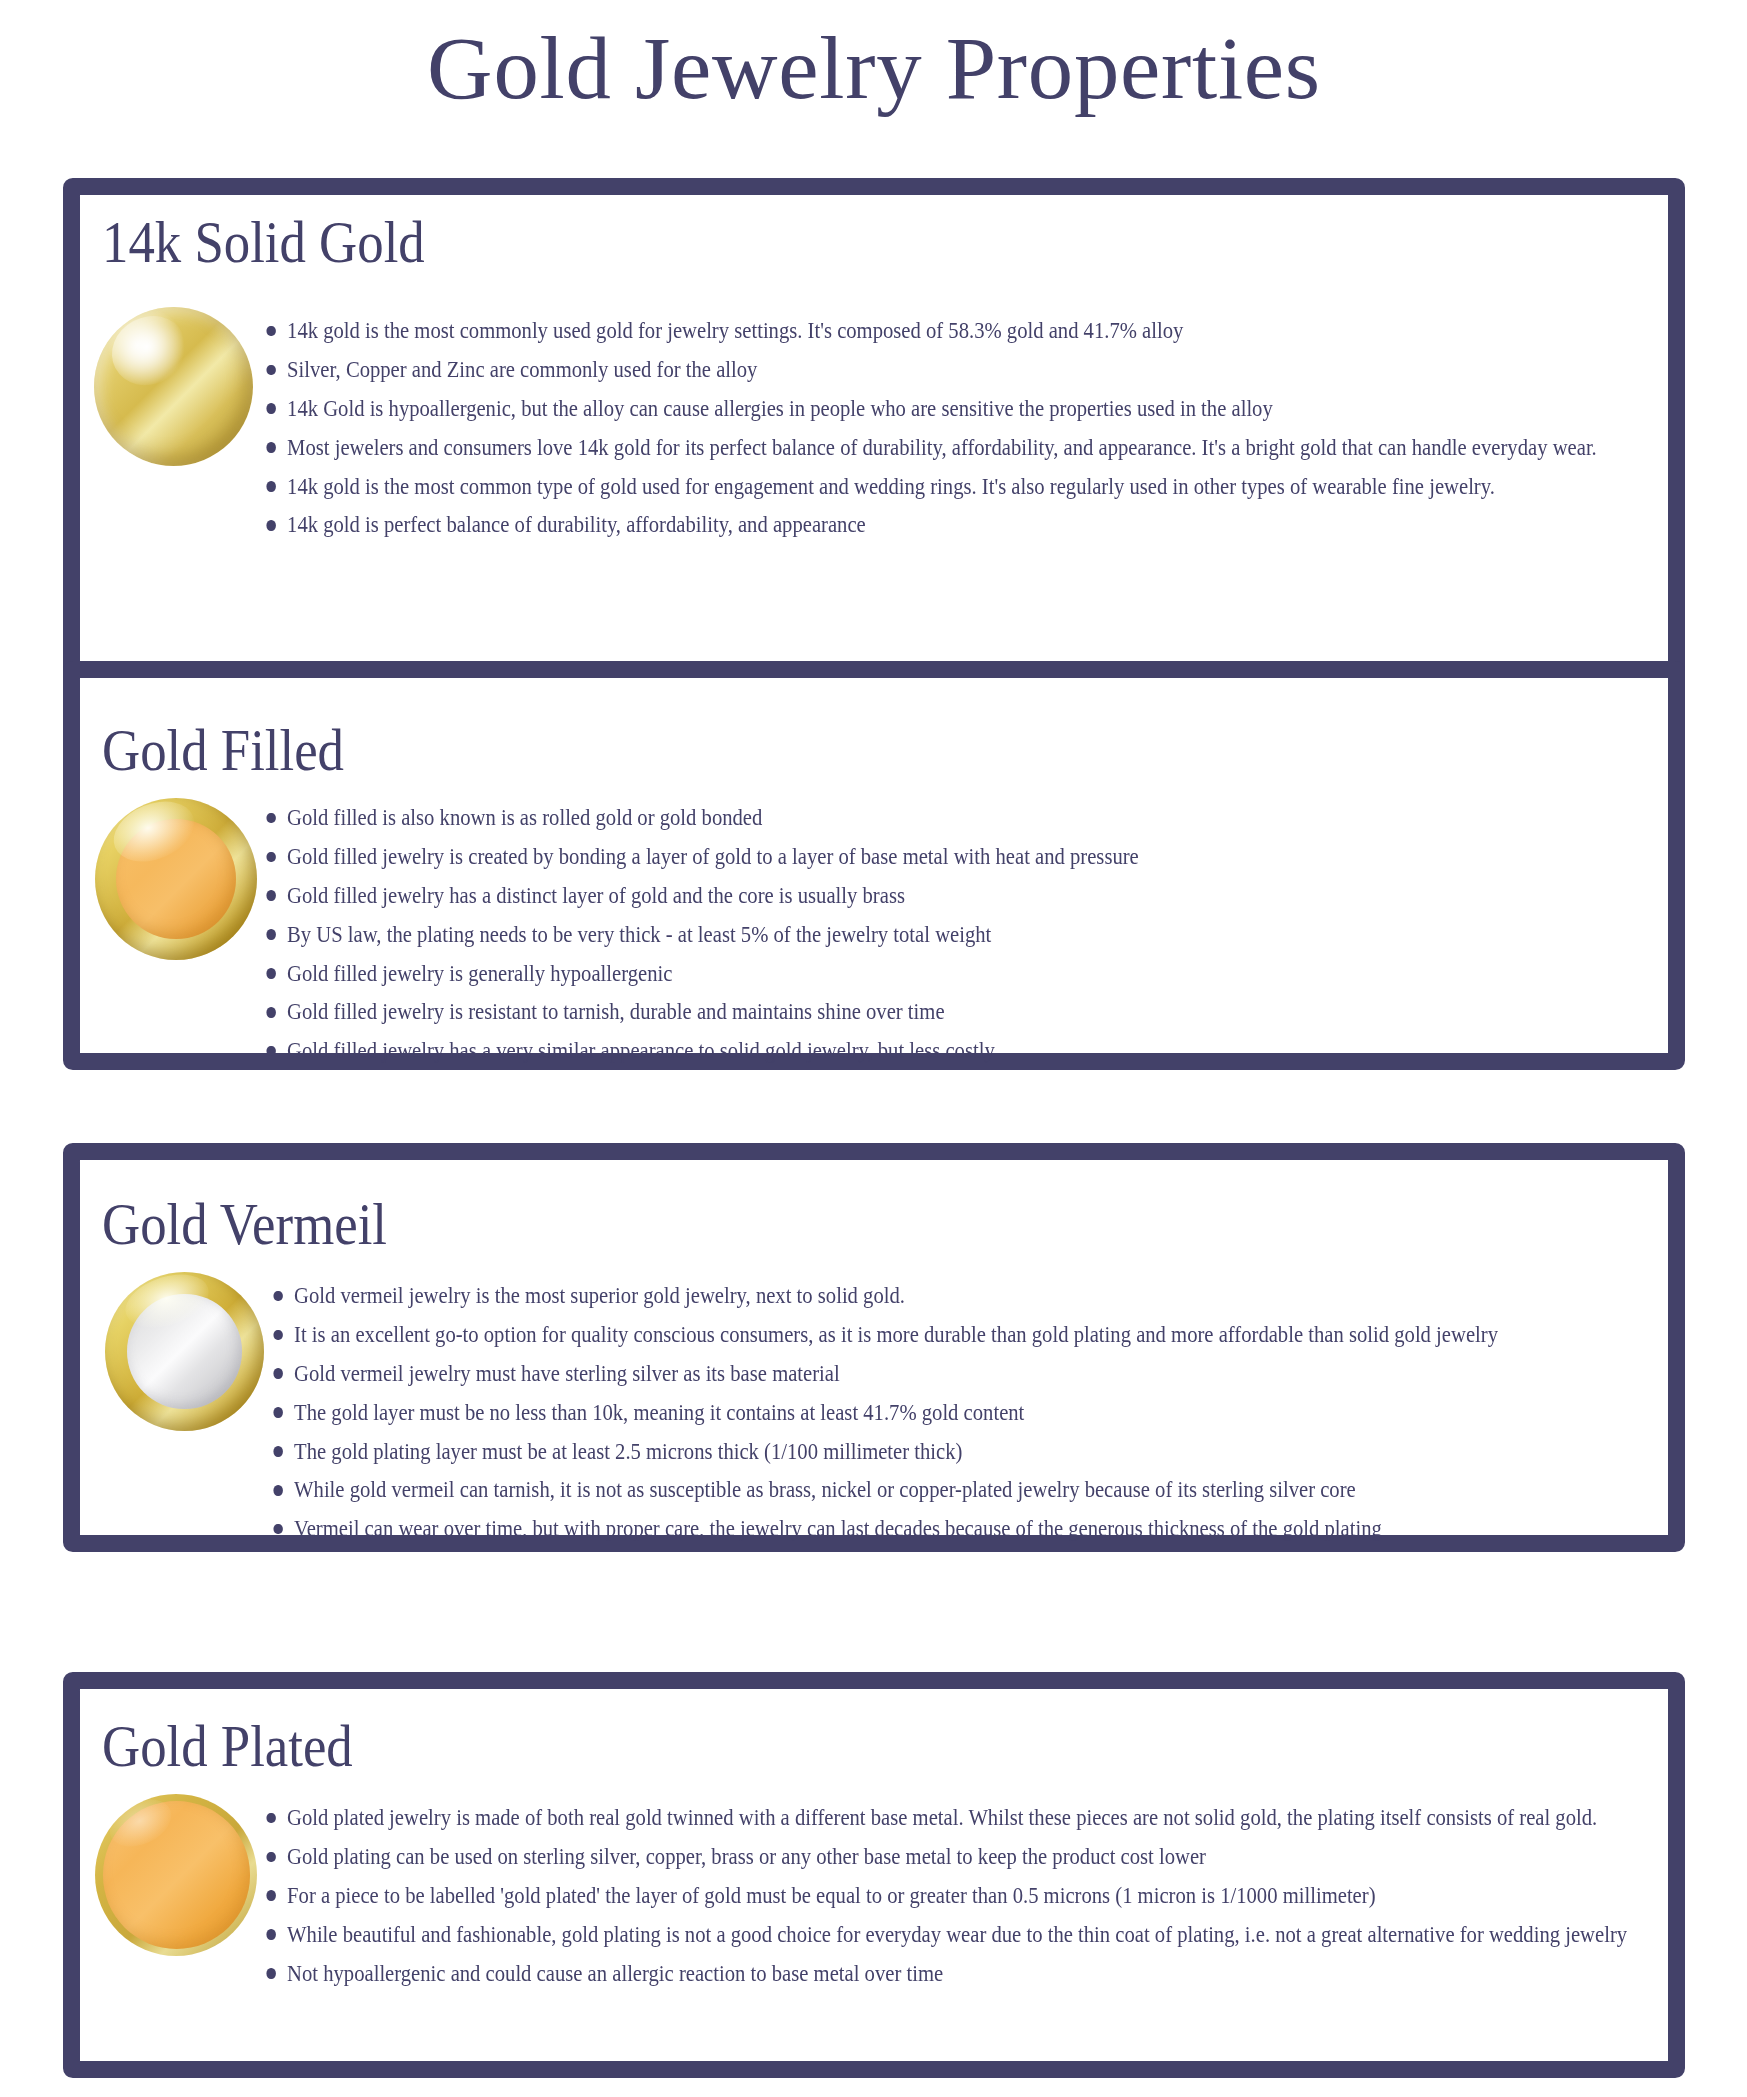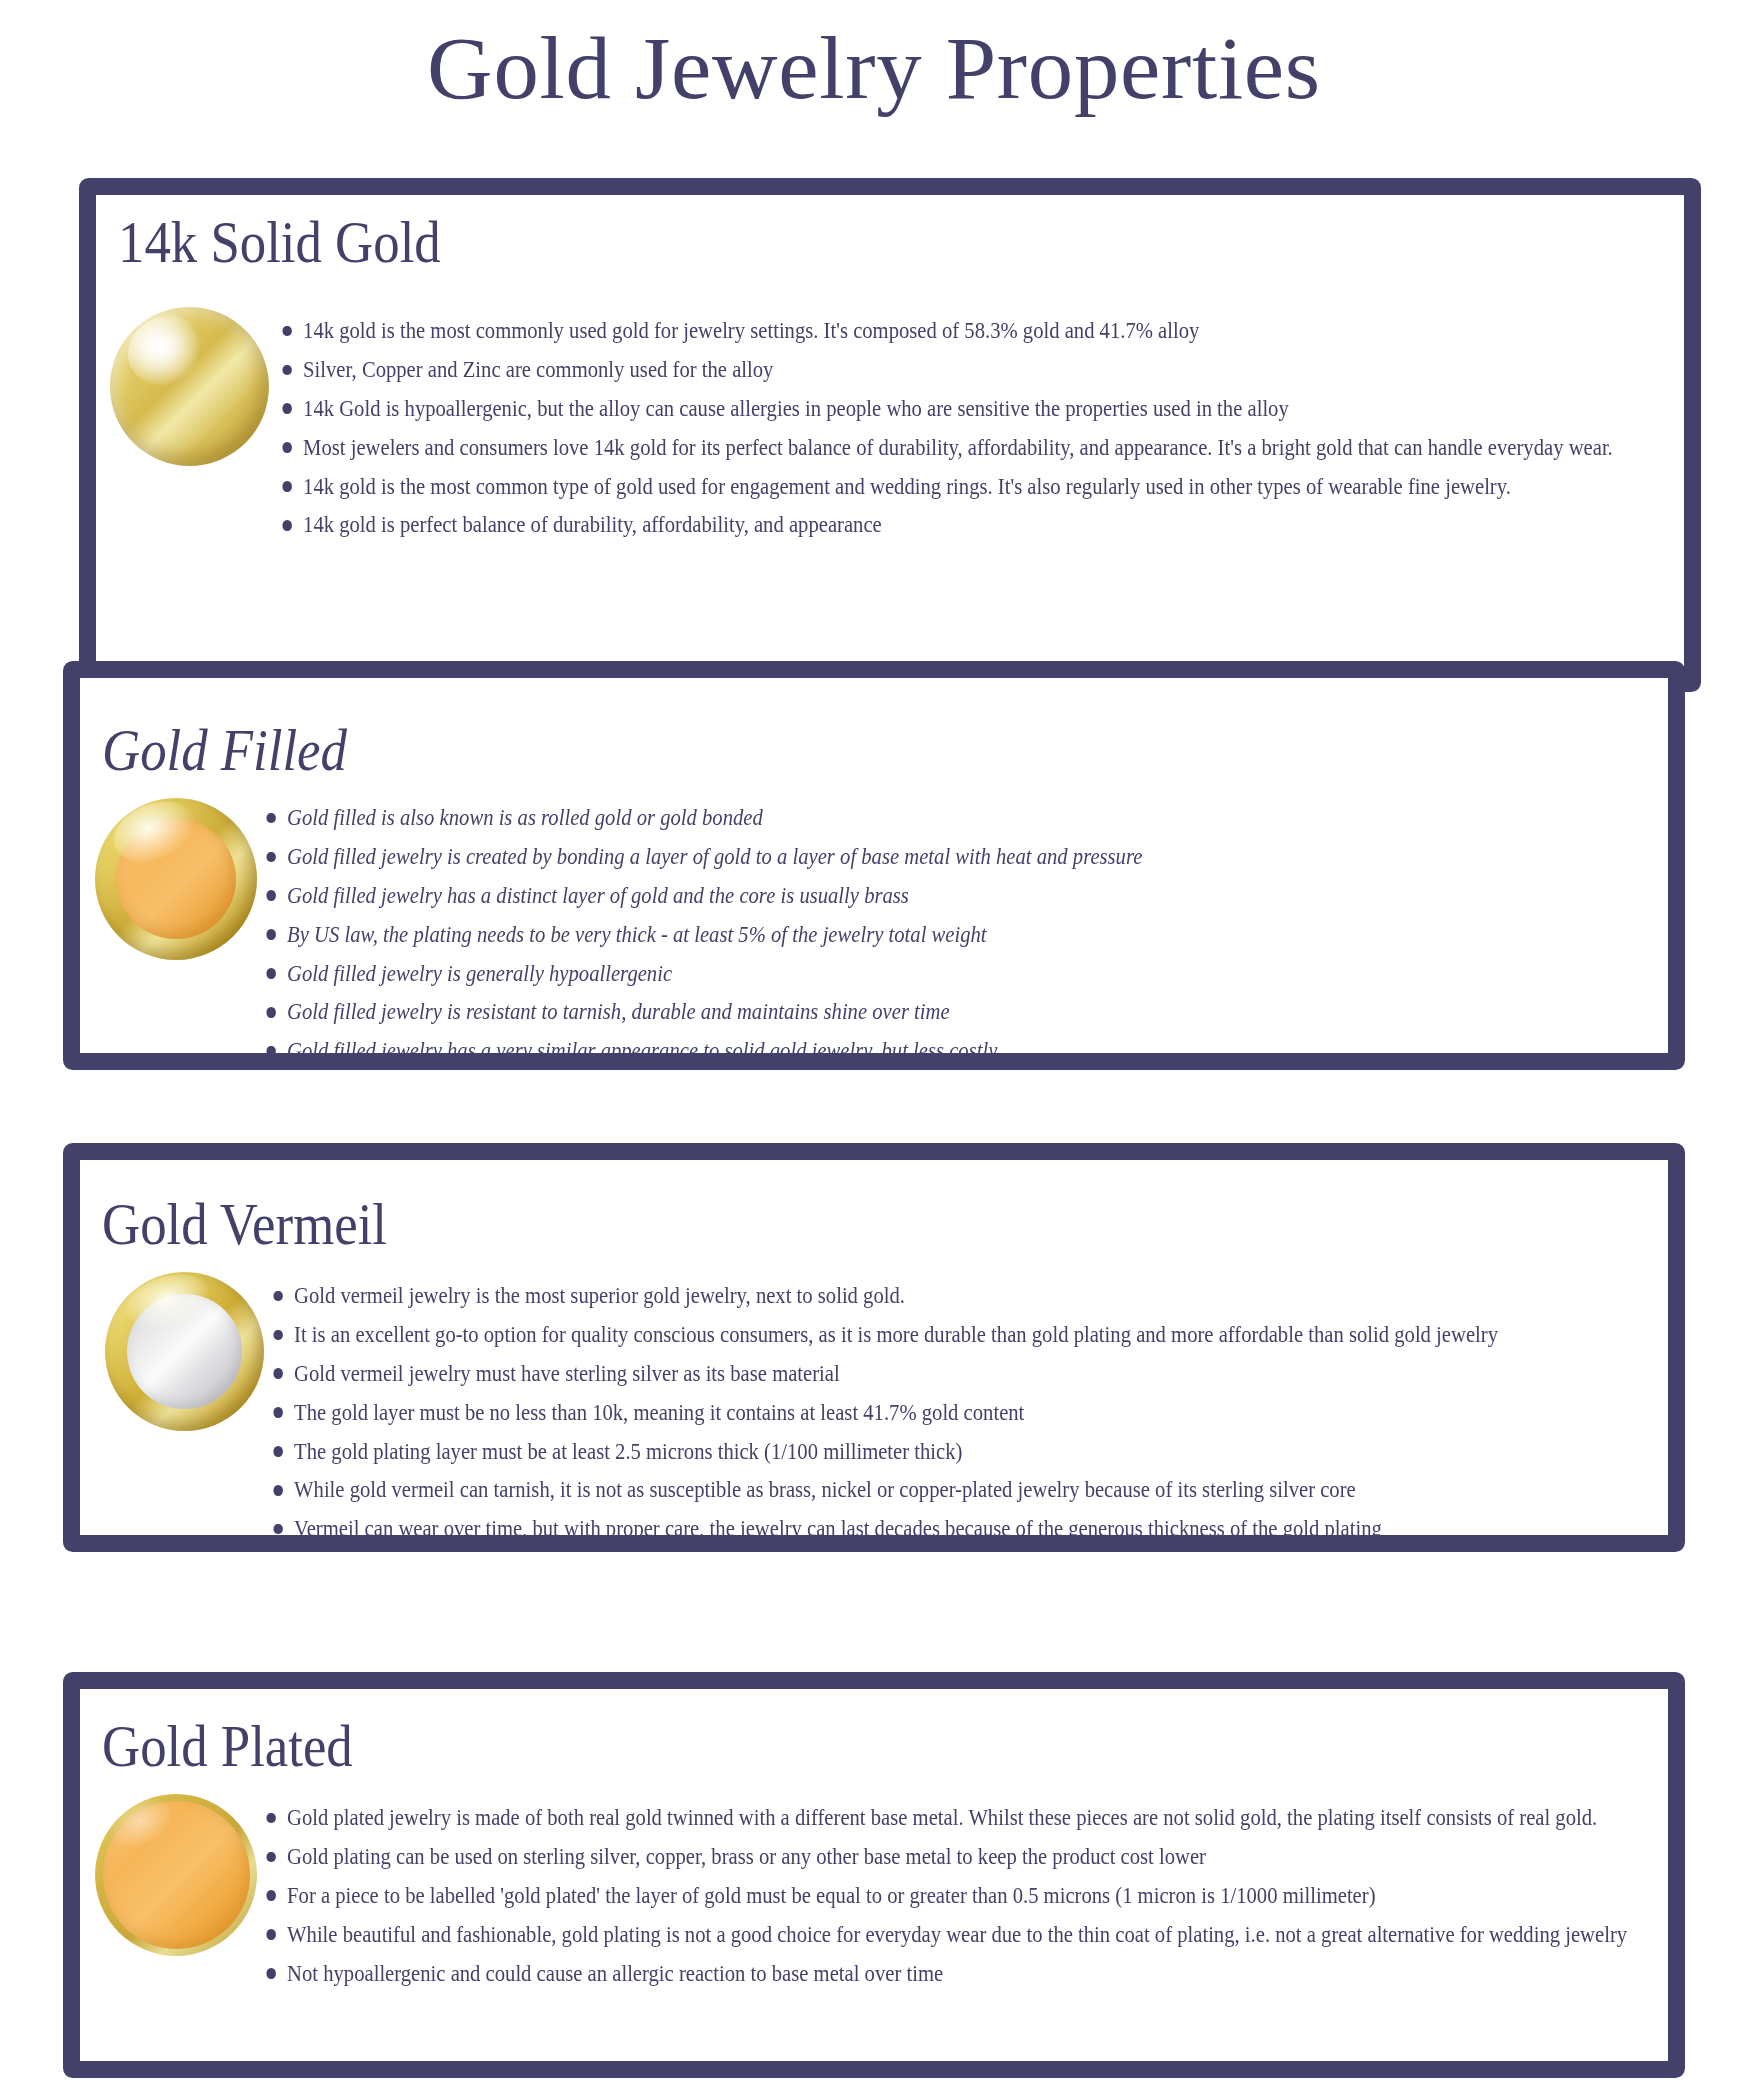--- a/index.html
+++ b/index.html
@@ -175,40 +175,40 @@
     background: #434169;
   }
 </style>
 </head>
 <body>
 
 <div class="page">
 
   <h1 class="page-title">Gold Jewelry Properties</h1>
 
-  <div class="card" style="top:178px; height:514px;margin-left:16px;">
+  <div class="card" style="top:178px; height:514px;">
     <div class="card-inner">
       <div class="card-title" style="top:17px;">14k Solid Gold</div>
 
       <div class="sphere s-solid" style="left:14px; top:112px; width:159px; height:159px;">
         <span class="gloss"></span>
       </div>
 
       <ul class="bullets" style="left:183px; top:116px; width:1601px;">
         <li class="bullet">14k gold is the most commonly used gold for jewelry settings. It's composed of 58.3% gold and 41.7% alloy</li>
         <li class="bullet">Silver, Copper and Zinc are commonly used for the alloy</li>
         <li class="bullet">14k Gold is hypoallergenic, but the alloy can cause allergies in people who are sensitive the properties used in the alloy</li>
         <li class="bullet" style="width:1615px;">Most jewelers and consumers love 14k gold for its perfect balance of durability, affordability, and appearance. It's a bright gold that can handle everyday wear.</li>
         <li class="bullet">14k gold is the most common type of gold used for engagement and wedding rings. It's also regularly used in other types of wearable fine jewelry.</li>
         <li class="bullet">14k gold is perfect balance of durability, affordability, and appearance</li>
       </ul>
     </div>
   </div>
 
-  <div class="card" style="top:661px; height:409px;font-style:italic;">
+  <div class="card" style="top:661px; height:409px;">
     <div class="card-inner">
       <div class="card-title" style="top:42px;">Gold Filled</div>
 
       <div class="sphere s-filled" style="left:15.4px; top:120px; width:162px; height:162px;">
         <span class="inner"></span>
         <span class="gloss"></span>
       </div>
 
       <ul class="bullets" style="left:183px; top:120px; width:1601px;">
         <li class="bullet">Gold filled is also known is as rolled gold or gold bonded</li>

